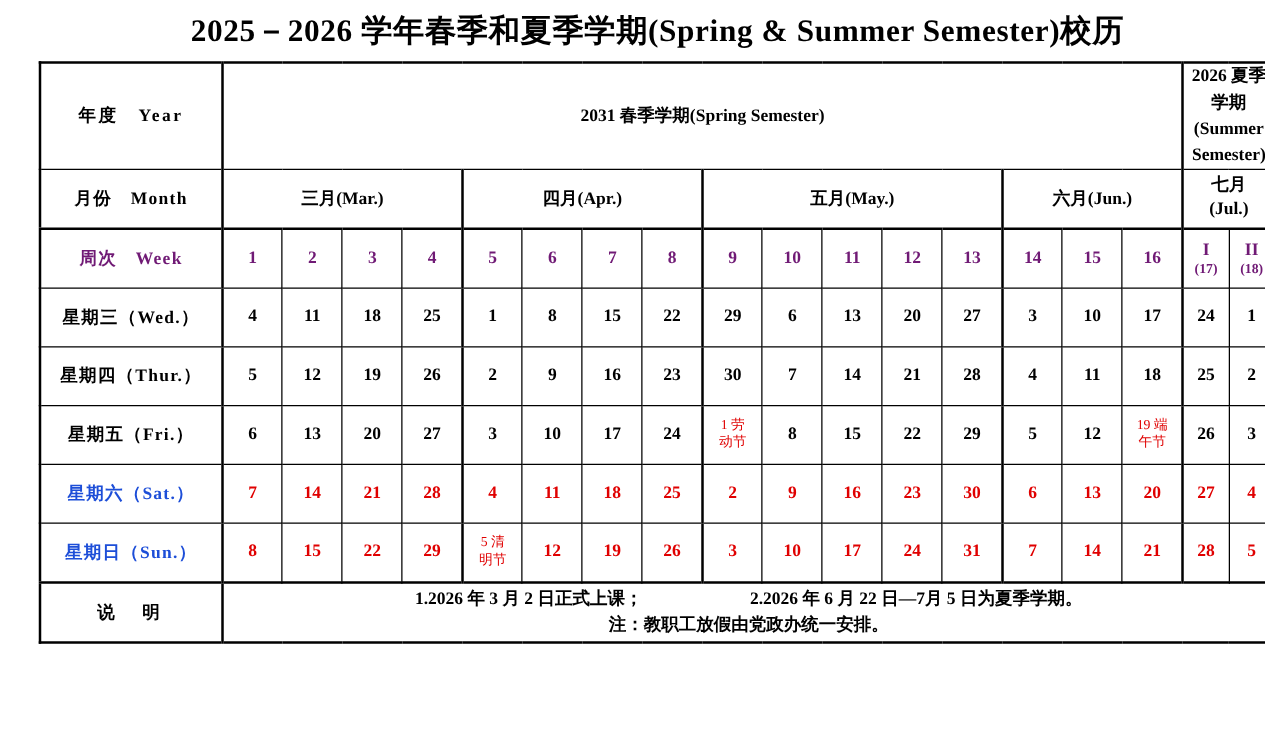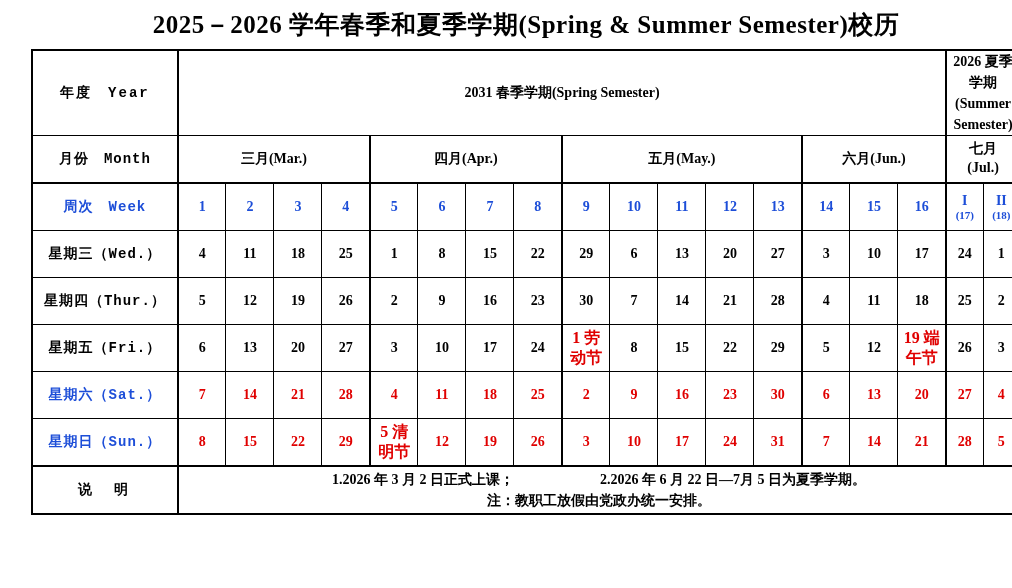--- a/index.html
+++ b/index.html
@@ -44,42 +44,41 @@
     font-weight: bold;
     padding: 0;
     height: 46px;
   }
   
   .lbl {
     width: 146px;
     font-size: 16px;
     font-weight: bold;
     letter-spacing: 1px;
-    font-family: Liberation Mono, monospace;
   }
   .lbl-red { color: #1d4ed8; }
-  .wk-head { color: #1d4ed8; font-size: 16px; }
+  .wk-head { color: #701a75; font-size: 16px; }
   .wk-small { font-size: 11px; font-weight: bold; }
   .yearrow td { height: 44px; }
   .year-label { font-size: 16px; letter-spacing: 2px; }
   .sem-title { font-size: 18px; font-weight: bold; }
   .summer-cell {
     font-size: 11px;
     line-height: 1.5;
     font-weight: bold;
     padding: 2px 1px;
   }
   .month-row td { height: 42px; font-size: 15px; }
   .jul-cell { font-size: 14px; line-height: 1.35; }
   .red { color: #e00000; }
   .holiday {
     color: #e00000;
-    font-size: 16px;
+    font-size: 11px;
     line-height: 1.25;
-    font-weight: bold;
+    font-weight: normal;
   }
   .note-row td {
     height: 44px;
     font-size: 14px;
     font-weight: normal;
   }
   .note-label {
     font-size: 16px;
     font-weight: bold;
     letter-spacing: 4px;

